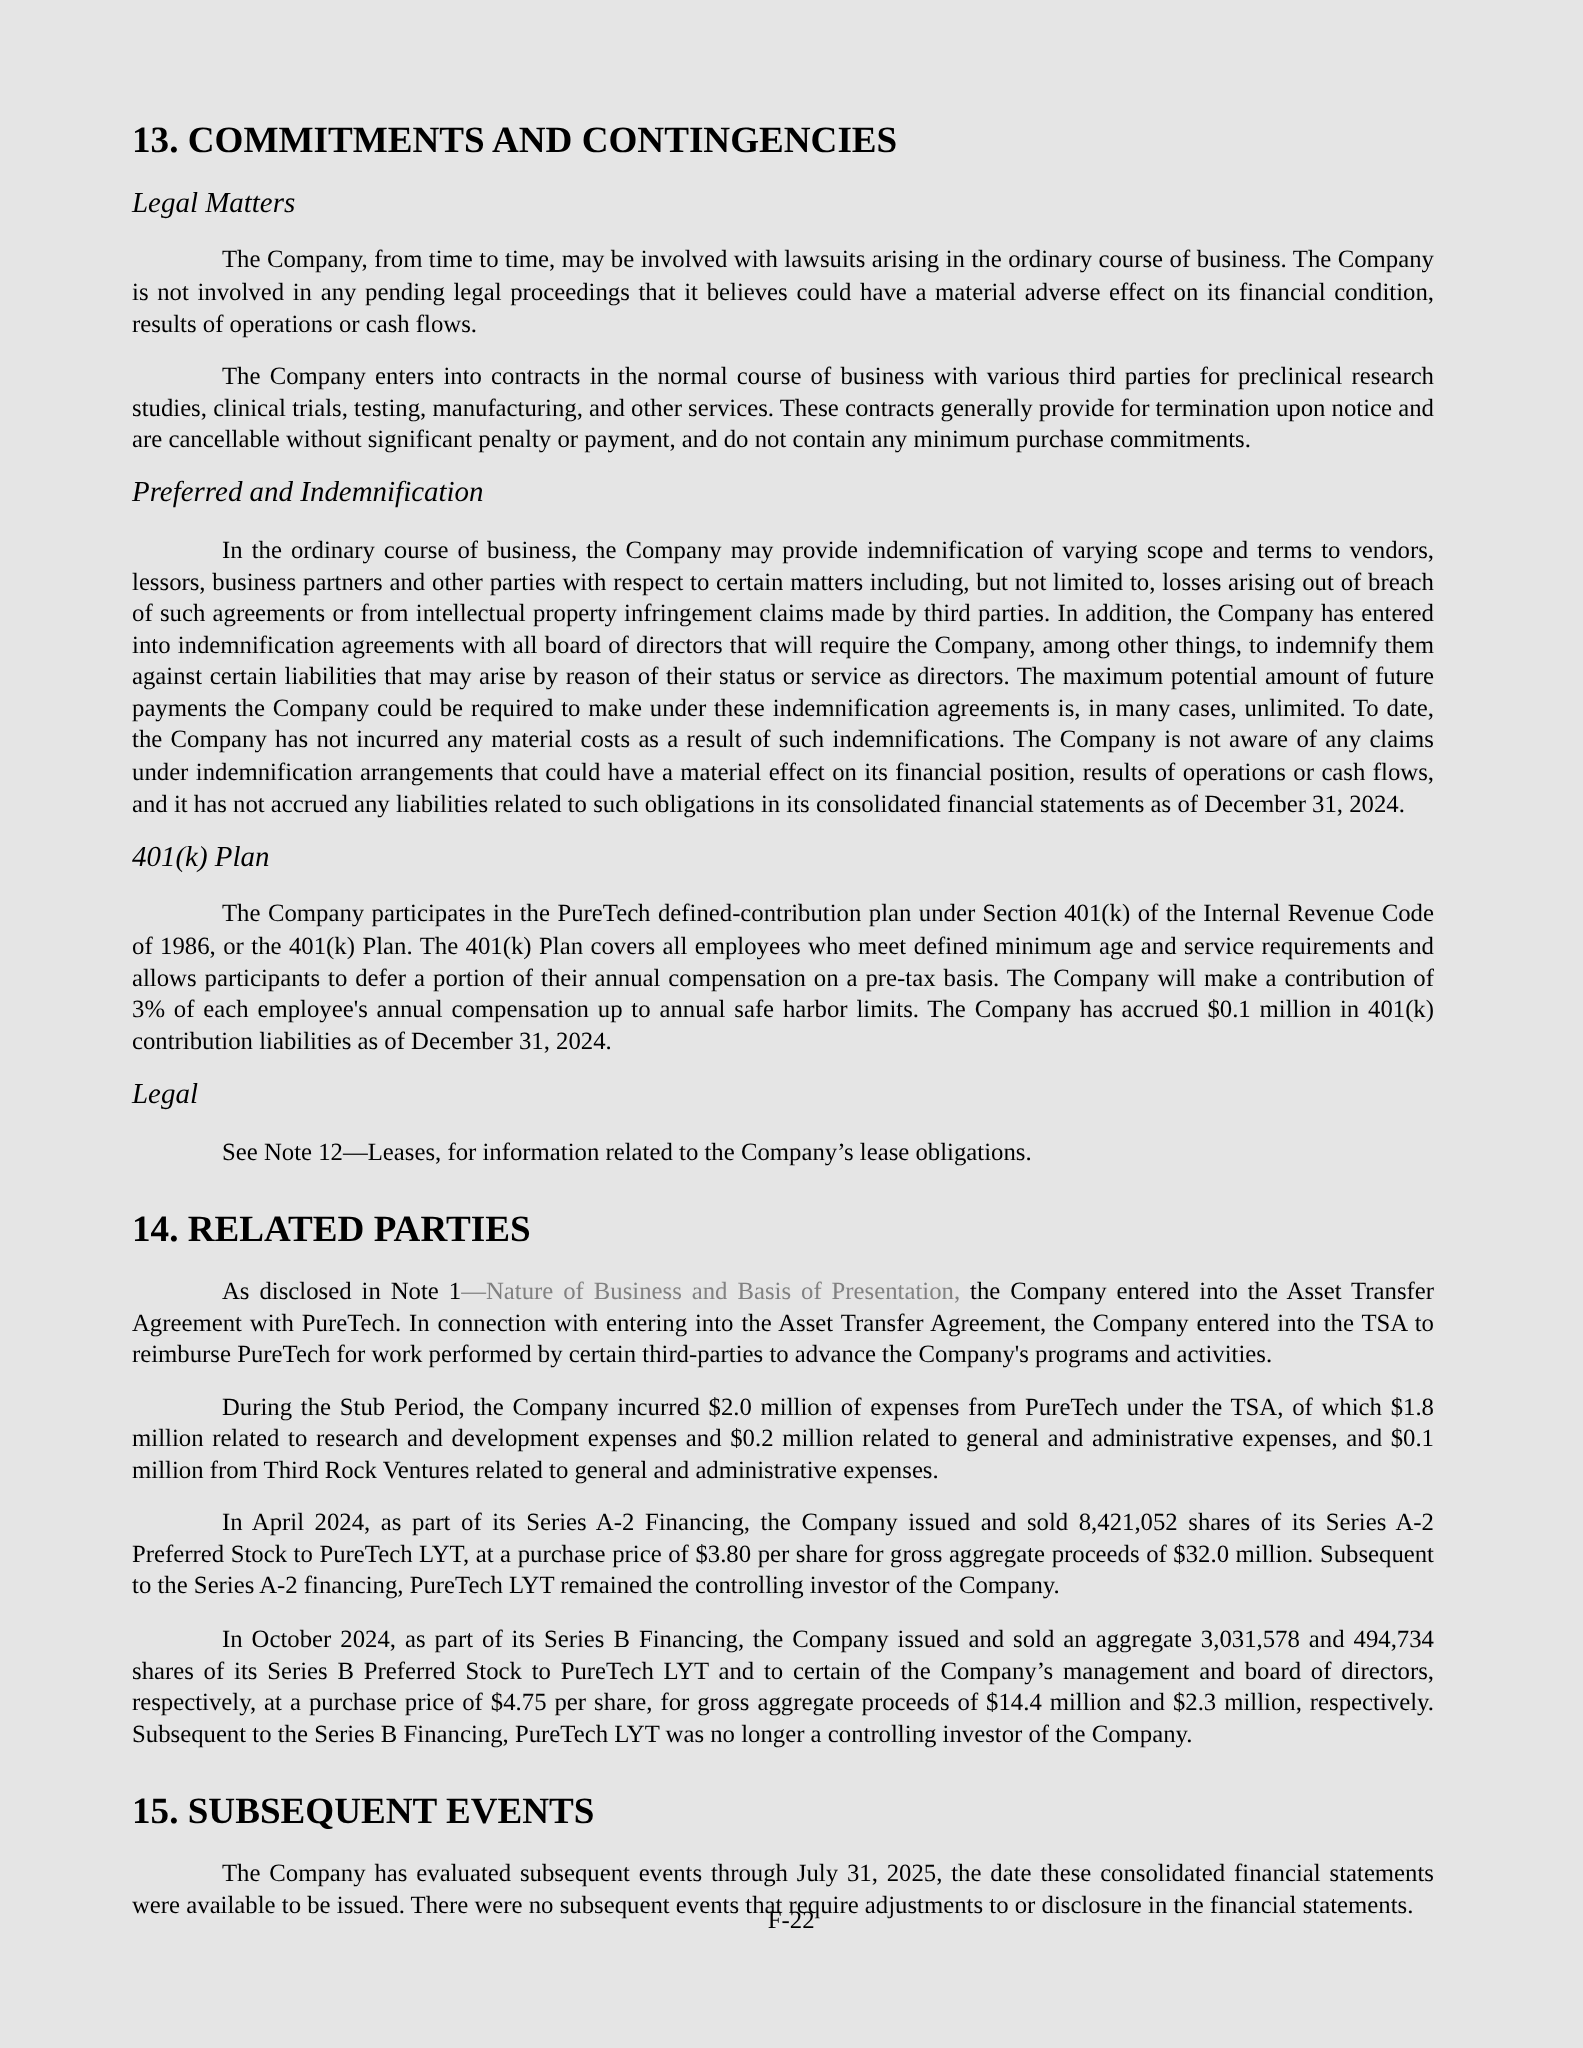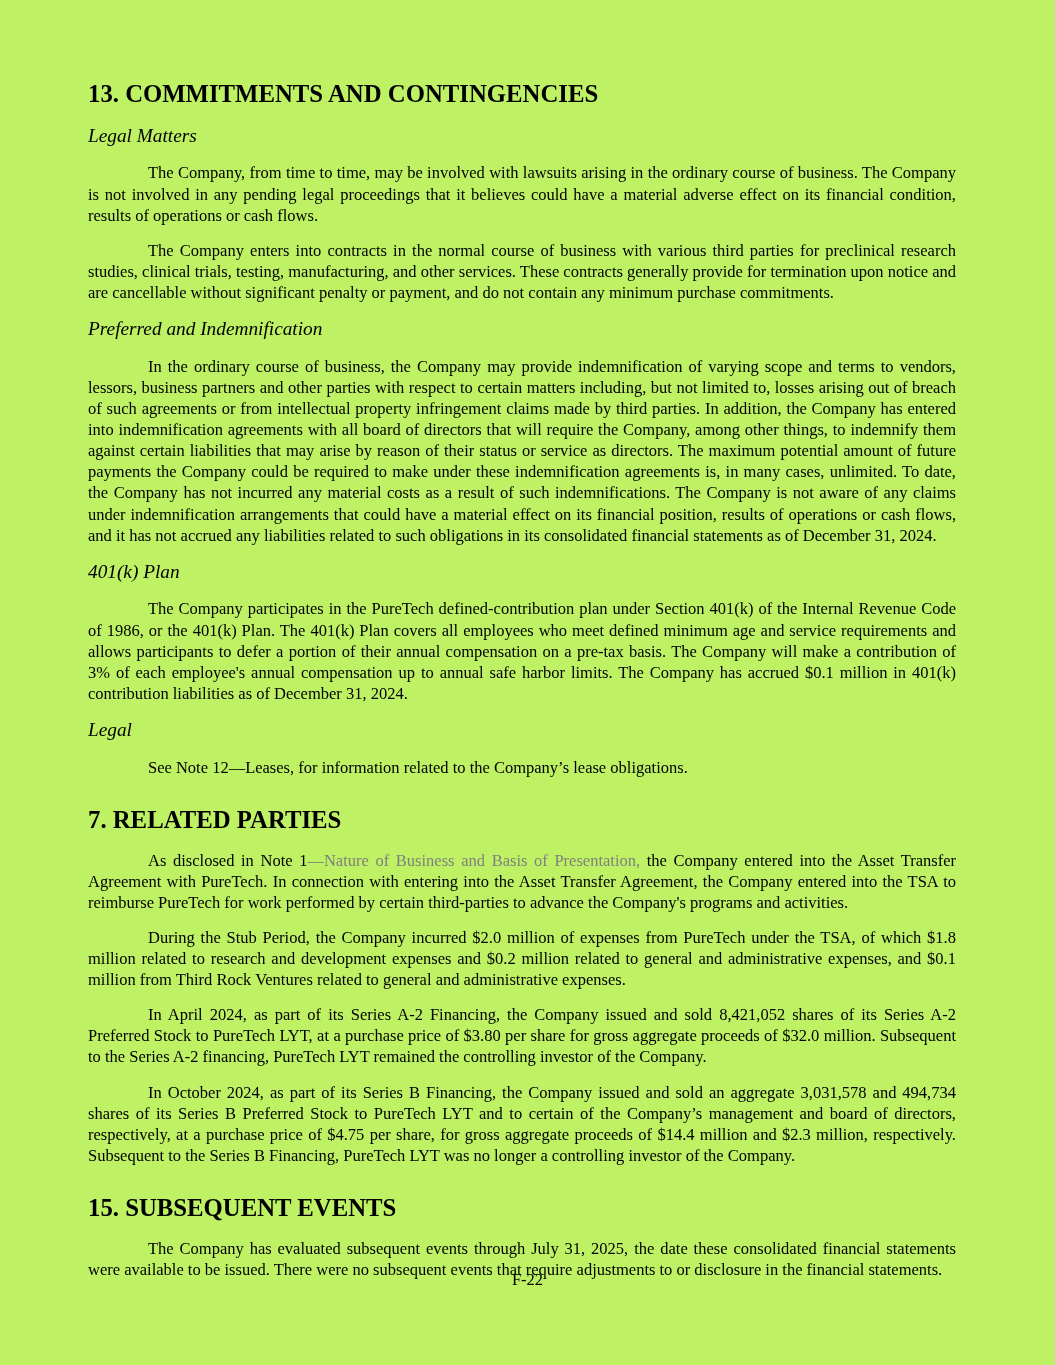--- a/index.html
+++ b/index.html
@@ -5,21 +5,21 @@
   html, body {
     margin: 0;
     padding: 0;
     background: #ffffff;
   }
   .page {
     position: relative;
     width: 1055px;
     height: 1365px;
     margin: 0 auto;
-    background: #bef264;
+    background: #e5e5e5;
     font-family: "Liberation Serif", "DejaVu Serif", serif;
     font-size: 16.5px;
     line-height: 1.28;
     color: #000000;
     box-sizing: border-box;
     padding: 78px 87px 0 88px;
   }
   .section-heading {
     font-weight: bold;
     margin: 0 0 14px 0;
@@ -65,21 +65,21 @@
 
   <h3 class="subsection-title">Preferred and Indemnification</h3>
   <p class="body-para">In the ordinary course of business, the Company may provide indemnification of varying scope and terms to vendors, lessors, business partners and other parties with respect to certain matters including, but not limited to, losses arising out of breach of such agreements or from intellectual property infringement claims made by third parties. In addition, the Company has entered into indemnification agreements with all board of directors that will require the Company, among other things, to indemnify them against certain liabilities that may arise by reason of their status or service as directors. The maximum potential amount of future payments the Company could be required to make under these indemnification agreements is, in many cases, unlimited. To date, the Company has not incurred any material costs as a result of such indemnifications. The Company is not aware of any claims under indemnification arrangements that could have a material effect on its financial position, results of operations or cash flows, and it has not accrued any liabilities related to such obligations in its consolidated financial statements as of December 31, 2024.</p>
 
   <h3 class="subsection-title">401(k) Plan</h3>
   <p class="body-para">The Company participates in the PureTech defined-contribution plan under Section 401(k) of the Internal Revenue Code of 1986, or the 401(k) Plan. The 401(k) Plan covers all employees who meet defined minimum age and service requirements and allows participants to defer a portion of their annual compensation on a pre-tax basis. The Company will make a contribution of 3% of each employee's annual compensation up to annual safe harbor limits. The Company has accrued $0.1 million in 401(k) contribution liabilities as of December 31, 2024.</p>
 
   <h3 class="subsection-title">Legal</h3>
   <p class="body-para">See Note 12—Leases, for information related to the Company’s lease obligations.</p>
 
-  <h2 class="section-heading spaced-top">7. RELATED PARTIES</h2>
+  <h2 class="section-heading spaced-top">14. RELATED PARTIES</h2>
 
   <p class="body-para"><span>As disclosed in Note 1</span><span class="ref-gray">—Nature of Business and Basis of Presentation,</span><span> the Company entered into the Asset Transfer Agreement with PureTech. In connection with entering into the Asset Transfer Agreement, the Company entered into the TSA to reimburse PureTech for work performed by certain third-parties to advance the Company's programs and activities.</span></p>
 
   <p class="body-para">During the Stub Period, the Company incurred $2.0 million of expenses from PureTech under the TSA, of which $1.8 million related to research and development expenses and $0.2 million related to general and administrative expenses, and $0.1 million from Third Rock Ventures related to general and administrative expenses.</p>
   <p class="body-para">In April 2024, as part of its Series A-2 Financing, the Company issued and sold 8,421,052 shares of its Series A-2 Preferred Stock to PureTech LYT, at a purchase price of $3.80 per share for gross aggregate proceeds of $32.0 million. Subsequent to the Series A-2 financing, PureTech LYT remained the controlling investor of the Company.</p>
   <p class="body-para">In October 2024, as part of its Series B Financing, the Company issued and sold an aggregate 3,031,578 and 494,734 shares of its Series B Preferred Stock to PureTech LYT and to certain of the Company’s management and board of directors, respectively, at a purchase price of $4.75 per share, for gross aggregate proceeds of $14.4 million and $2.3 million, respectively. Subsequent to the Series B Financing, PureTech LYT was no longer a controlling investor of the Company.</p>
 
   <h2 class="section-heading spaced-top">15. SUBSEQUENT EVENTS</h2>
   <p class="body-para">The Company has evaluated subsequent events through July 31, 2025, the date these consolidated financial statements were available to be issued. There were no subsequent events that require adjustments to or disclosure in the financial statements.</p>
 

